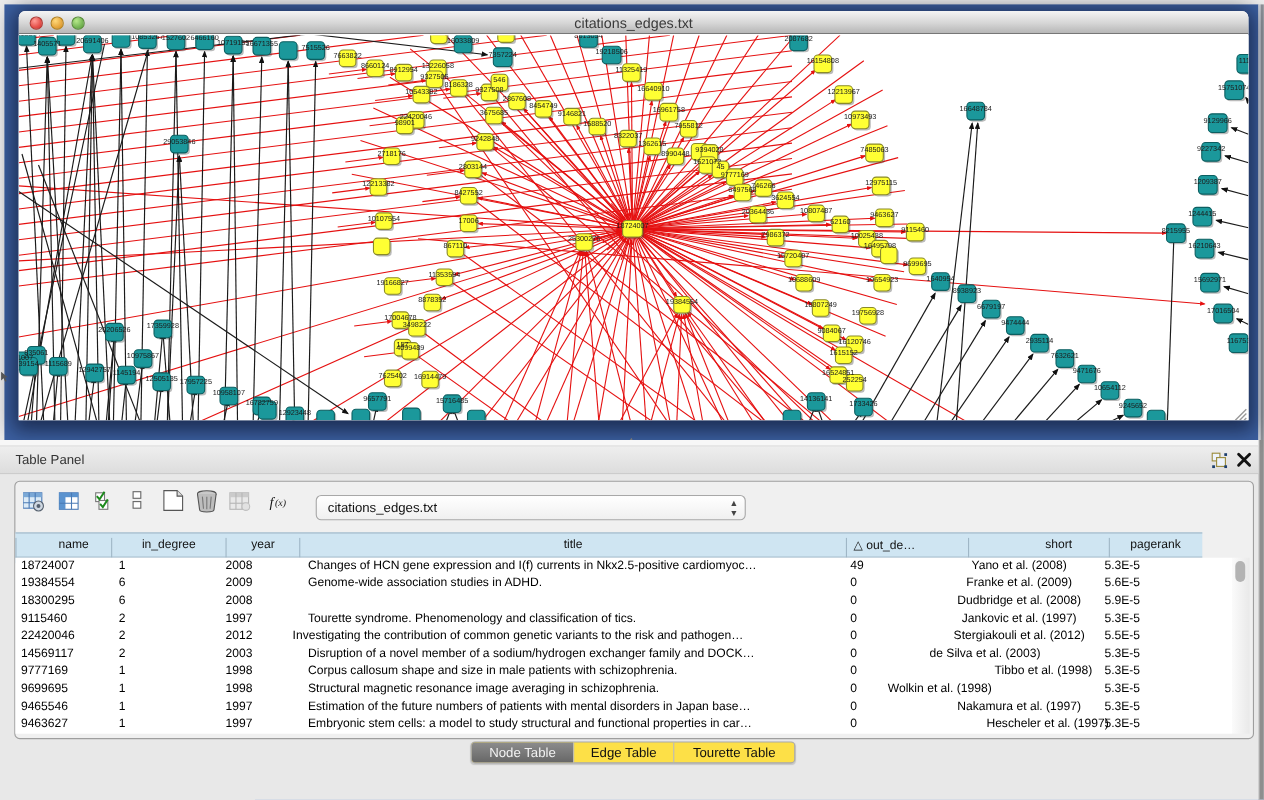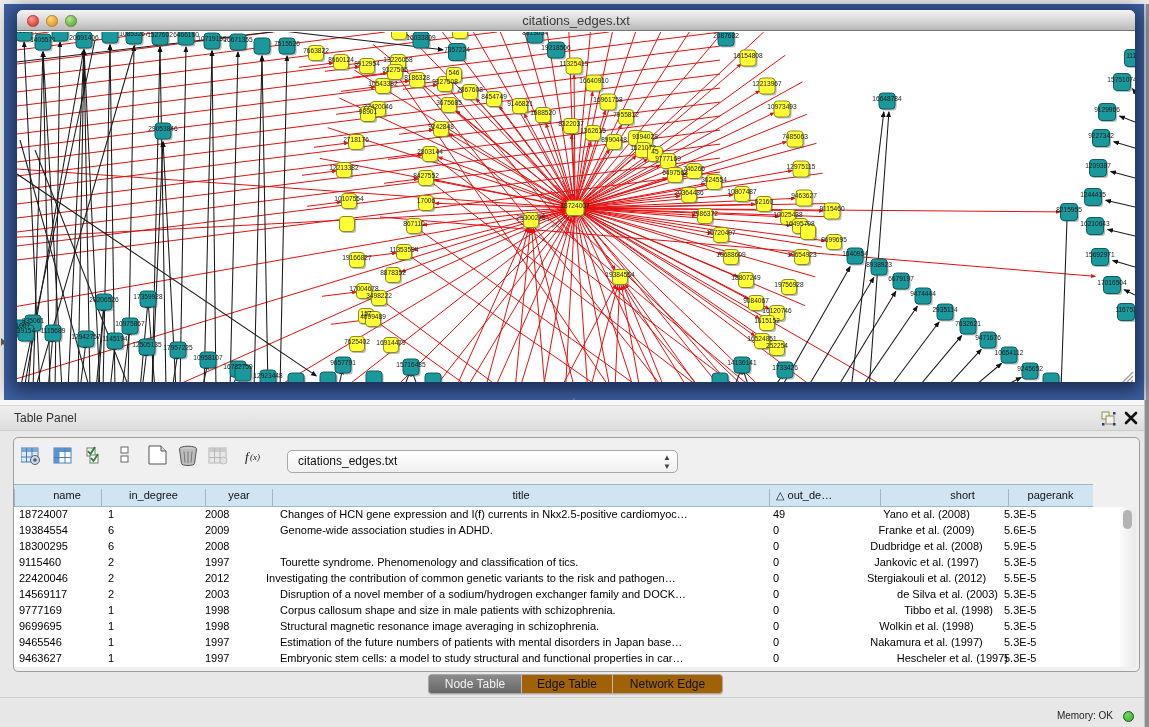--- a/index.html
+++ b/index.html
@@ -28,21 +28,21 @@
 #combo{left:287px;top:50px;width:391px;height:23px;background:linear-gradient(#fff,#f0f0f0);
  border:1px solid #a8a8a8;border-radius:5px;font-size:12px;color:#111;line-height:21px;padding-left:10px}
 #combo .arr{position:absolute;right:6px;top:2px;font-size:8px;color:#444;line-height:9px;text-align:center}
 #thead{left:14px;top:84px;width:1079px;height:23px;background:#cfe5f2;border-top:1px solid #9fb6c6;border-bottom:1px solid #9fb6c6}
 #thead span{position:absolute;top:4px;font-size:11px;color:#111;text-align:center;border-left:1px solid #9fb6c6;height:23px;padding-top:0}
 #tbody{left:14px;top:107px;width:1106px;height:160px;background:#fff}
 .trow{position:absolute;left:0;width:1106px;height:16px;font-size:11px;color:#000}
 .trow span{position:absolute;top:1px;white-space:nowrap}
 #sbar{left:1120px;top:107px;width:16px;height:160px;background:linear-gradient(90deg,#fbfbfb,#e9e9e9)}
 #sthumb{left:3px;top:3px;width:9px;height:19px;border-radius:5px;background:#b3b3b3}
-#segs{left:428px;top:274px;width:295px;height:20px;background:#a16207;border:1px solid #a9a9a9;border-radius:4px;
+#segs{left:428px;top:274px;width:295px;height:20px;background:#fde047;border:1px solid #a9a9a9;border-radius:4px;
  box-shadow:0 1px 1px rgba(0,0,0,.15)}
 #segs div{position:absolute;top:0;height:18px;font-size:12px;text-align:center;line-height:18px;color:#111}
 #seg1{left:0;width:92px;background:linear-gradient(#8c8c8c,#676767);color:#f2f2f2 !important;border-radius:3px 0 0 3px}
 #seg2{left:92px;width:91px;border-left:1px solid #bbb}
 #seg3{left:183px;width:110px;border-left:1px solid #bbb}
 #sbstat{left:0;top:297px;width:1144px;height:30px;background:#e7e7e7;border-top:1px solid #cfcfcf}
 #mem{position:absolute;right:31px;top:12px;font-size:10px;color:#222}
 #memdot{position:absolute;right:10px;top:13px;width:11px;height:11px;border-radius:50%;
  background:radial-gradient(circle at 35% 30%,#6fdb58,#2db52d);border:1px solid #2a4a2a}
 </style></head>
@@ -881,39 +881,39 @@
           <span style="left:759px">0</span>
 <span style="left:831px;width:163px;text-align:center">Stergiakouli et al. (2012)</span>
           <span style="left:990px">5.5E-5</span>
         </div>
         <div class="trow" style="top:80px">
 <span style="left:5px">14569117</span>
           <span style="left:94px">2</span>
           <span style="left:191px">2003</span>
 <span style="left:266px">Disruption of a novel member of a sodium/hydrogen exchanger family and DOCK…</span>
           <span style="left:759px">0</span>
-<span style="left:852px;width:163px;text-align:center">de Silva et al. (2003)</span>
+<span style="left:831px;width:163px;">de Silva et al. (2003)</span>
           <span style="left:990px">5.3E-5</span>
         </div>
         <div class="trow" style="top:96px">
 <span style="left:5px">9777169</span>
           <span style="left:94px">1</span>
           <span style="left:191px">1998</span>
 <span style="left:266px">Corpus callosum shape and size in male patients with schizophrenia.</span>
           <span style="left:759px">0</span>
 <span style="left:816px;width:163px;text-align:right">Tibbo et al. (1998)</span>
           <span style="left:990px">5.3E-5</span>
         </div>
         <div class="trow" style="top:112px">
 <span style="left:5px">9699695</span>
           <span style="left:94px">1</span>
           <span style="left:191px">1998</span>
 <span style="left:266px">Structural magnetic resonance image averaging in schizophrenia.</span>
           <span style="left:759px">0</span>
-<span style="left:831px;width:163px;text-align:center">Wolkin et al. (1998)</span>
+<span style="left:793px;width:163px;text-align:left">Wolkin et al. (1998)</span>
           <span style="left:990px">5.3E-5</span>
         </div>
         <div class="trow" style="top:128px">
 <span style="left:5px">9465546</span>
           <span style="left:94px">1</span>
           <span style="left:191px">1997</span>
 <span style="left:266px">Estimation of the future numbers of patients with mental disorders in Japan base…</span>
           <span style="left:759px">0</span>
 <span style="left:831px;width:163px;text-align:center">Nakamura et al. (1997)</span>
           <span style="left:990px">5.3E-5</span>
@@ -927,19 +927,15 @@
 <span style="left:831px;width:163px;text-align:right">Hescheler et al. (1997)</span>
           <span style="left:990px">5.3E-5</span>
         </div>
       </div>
   <div class="abs" id="sbar">
         <div class="abs" id="sthumb"></div>
       </div>
   <div class="abs" id="segs">
     <div id="seg1">Node Table</div>
         <div id="seg2">Edge Table</div>
-        <div id="seg3">Network Edge</div>
+        <div id="seg3">Tourette Table</div>
   </div>
-  <div class="abs" id="sbstat">
-        <span id="mem">Memory: OK</span>
-        <span id="memdot"></span>
-      </div>
 </div>
 </div>
 </body></html>

